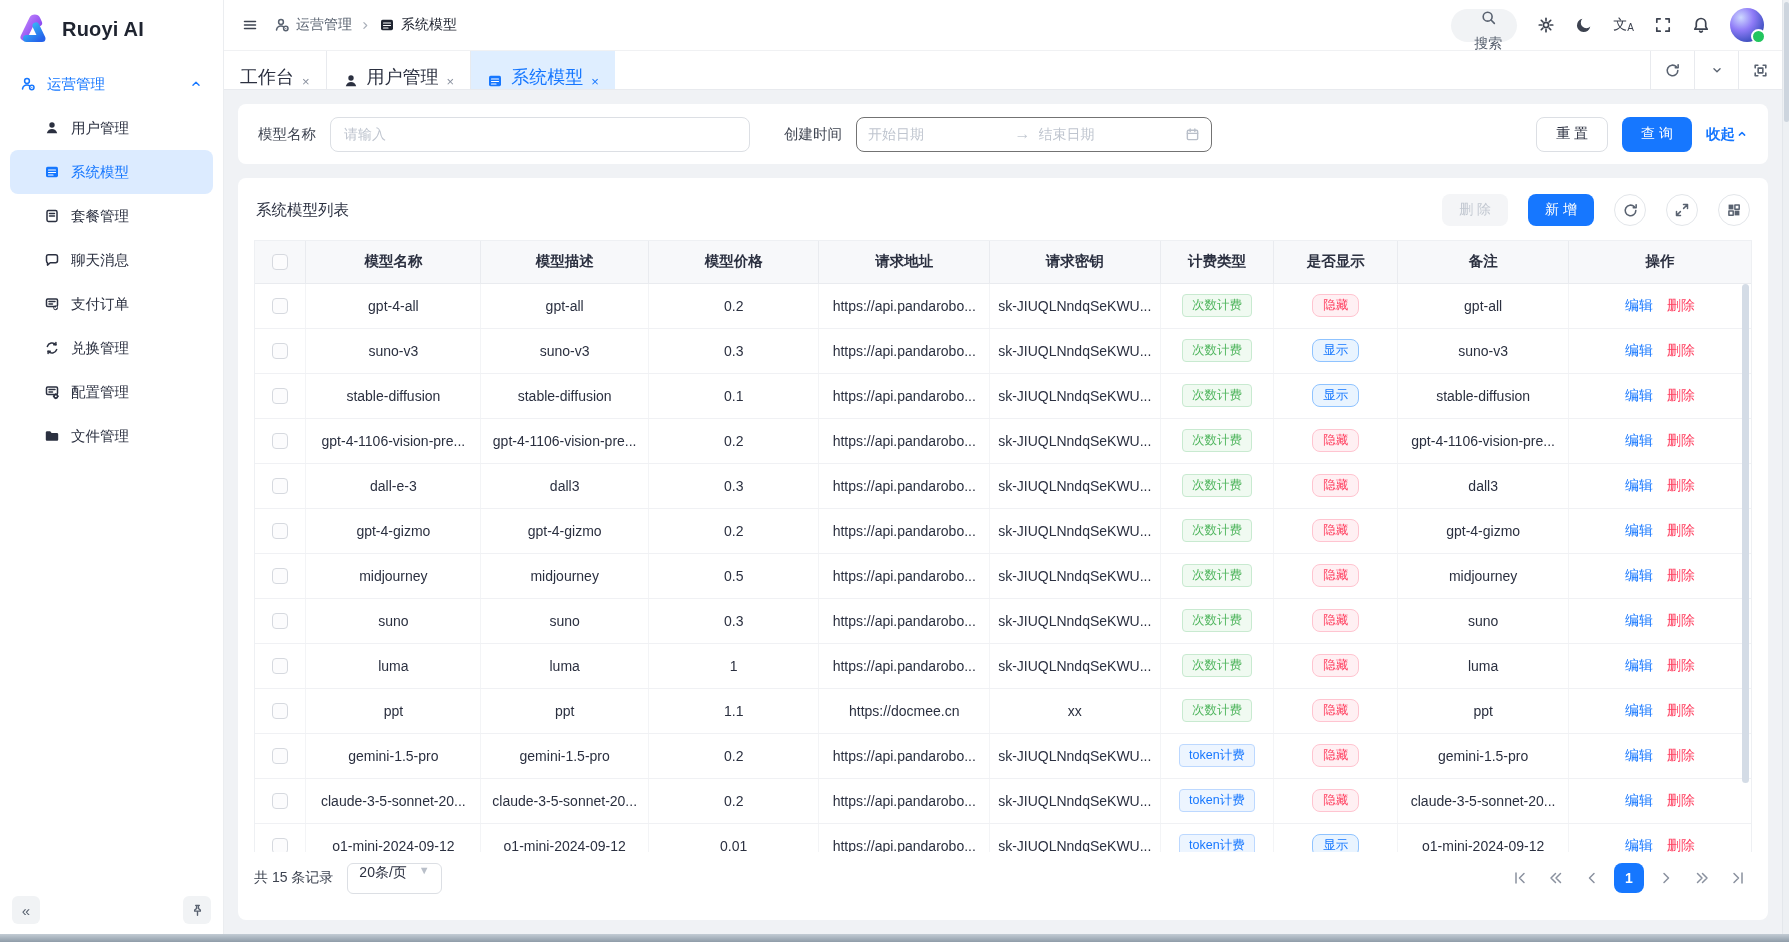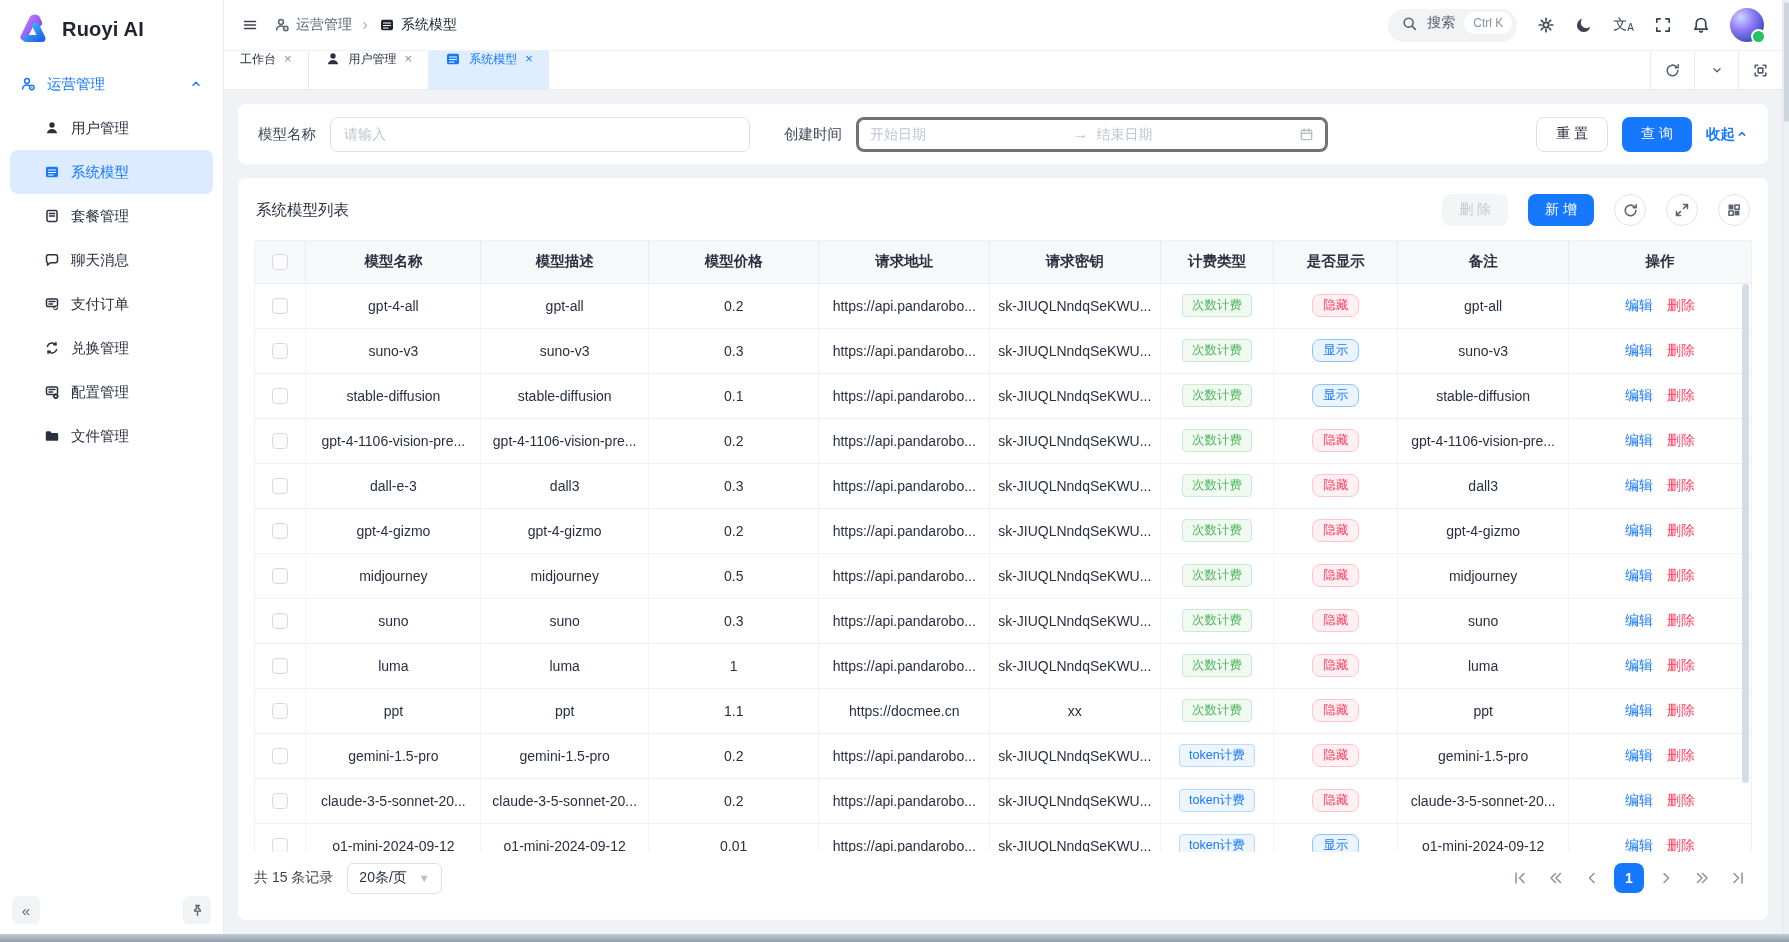--- a/index.html
+++ b/index.html
@@ -29,47 +29,47 @@
   
   .main { flex:1; min-width:0; margin-right:7px; display:flex; flex-direction:column; }
 
   .topbar { height:50px; background:#fff; display:flex; align-items:center; gap:16px; padding:0 18px; }
   .hicon { color:#3d4350; cursor:pointer; }
   .breadcrumb { display:flex; align-items:center; gap:7px; font-size:14px; color:#596270; }
   .crumb { display:flex; align-items:center; gap:6px; cursor:pointer; }
   .crumb.current { color:#1f2430; }
   .crumb-sep { color:#aab0ba; }
   .topbar-right { margin-left:auto; display:flex; align-items:center; gap:20px; }
-  .search-pill { height:33px; background:#f1f3f5; border-radius:17px; display:flex; align-items:center; gap:9px; padding:0 5px 4px 13px; color:#596270; font-size:14px; cursor:pointer; }
+  .search-pill { height:33px; background:#f1f3f5; border-radius:17px; display:flex; align-items:center; gap:9px; padding:0 5px 4px 13px; color:#596270; font-size:14px; cursor:pointer;flex-direction:column; }
   .kbd { background:#fff; border-radius:13px; padding:4px 9px; font-size:12px; color:#8a919f; }
   .lang-icon { font-size:14px; color:#3d4350; display:flex; align-items:flex-start; line-height:1; }
   .lang-icon .big { font-size:14px; } .lang-icon .small { font-size:10px; margin-top:6px; }
   .avatar { width:34px; height:34px; border-radius:50%; background:radial-gradient(circle at 32% 28%, #cdd8ff 0%, #8f7bf7 38%, #4a57c9 70%, #22306f 100%); position:relative; cursor:pointer; }
   .avatar::after { content:""; position:absolute; right:-2px; bottom:-2px; width:11px; height:11px; border-radius:50%; background:#22c55e; border:2px solid #fff; }
 
   .tabbar { height:40px; background:#fff; border-top:1px solid #f0f1f3; border-bottom:1px solid #e8eaee; display:flex; align-items:stretch; }
-  .tab { display:flex; align-items:flex-start; gap:8px; padding:0 16px; font-size:12px; color:#2b3040; border-right:1px solid #e8eaee; cursor:pointer; }
+  .tab { display:flex; align-items:flex-end; gap:8px; padding:0 16px; font-size:18px; color:#2b3040; border-right:1px solid #e8eaee; cursor:pointer; }
   .tab svg { color:#2b3040; }
   .tab.active { background:#dfeeff; color:#1677ff; border-right:none; }
   .tab.active svg { color:#1677ff; }
   .tab-close { color:#8a919f; font-size:13px; cursor:pointer; }
   .tab-close::before { content:"×"; }
   .tab.active .tab-close { color:#1677ff; }
   .tabbar-right { margin-left:auto; display:flex; }
   .tr-btn { width:44px; display:flex; align-items:center; justify-content:center; border-left:1px solid #e8eaee; color:#596270; cursor:pointer; }
 
   .content { flex:1; min-height:0; padding:14px; display:flex; flex-direction:column; gap:14px; }
 
   
   .filter-card { background:#fff; border-radius:8px; height:60px; flex:0 0 60px; display:flex; align-items:center; padding:0 20px; gap:10px; }
   .f-label { font-size:14.5px; color:#3d4350; margin-right:4px; white-space:nowrap; }
   .f-label.second { margin-left:24px; }
   .f-input { width:420px; height:35px; border:1px solid #dcdfe4; border-radius:8px; padding:0 13px; font-size:14px; color:#2b3040; outline:none; }
   .f-input::placeholder { color:#bfc5cf; }
-  .date-range { width:472px; height:35px; border:3px solid #737373; border-radius:8px; display:flex; align-items:center; padding:0 11px; gap:8px; }
+  .date-range { width:356px; height:35px; border:1px solid #737373; border-radius:8px; display:flex; align-items:center; padding:0 11px; gap:8px; }
   .date-input { border:none; outline:none; flex:1; min-width:0; font-size:14px; color:#2b3040; }
   .date-input::placeholder { color:#bfc5cf; }
   .range-arrow { color:#c3c9d2; } .range-arrow::before { content:"→"; }
   .cal-icon { color:#b9bfc9; }
   .filter-right { margin-left:auto; display:flex; align-items:center; gap:14px; }
   .btn { height:35px; padding:0 19px; border-radius:8px; font-size:14px; cursor:pointer; border:none; white-space:nowrap; }
   .btn-reset { background:#fff; border:1px solid #dcdfe4; color:#2b3040; }
   .btn-primary { background:#1677ff; color:#fff; }
   .collapse-link { color:#1677ff; font-size:14.5px; font-weight:700; display:flex; align-items:center; gap:1px; cursor:pointer; }
 
@@ -95,21 +95,21 @@
   .badge2 { display:inline-block; padding:3px 10px; border-radius:8px; font-size:12.5px; line-height:1.25; border:1px solid transparent; }
   .badge2.hide { color:#ff3e5f; background:#fff0f3; border-color:#ffc4d0; }
   .badge2.show { color:#1677ff; background:#e9f4ff; border-color:#8fc3ff; }
   .op-link { font-size:14px; color:#1677ff; margin:0 7px; text-decoration:none; cursor:pointer; }
   .op-link.danger { color:#ff3e5f; }
   .v-scroll { position:absolute; top:43px; right:1px; bottom:1px; width:8px; }
   .v-thumb { width:7px; height:88%; background:#d4dce6; border-radius:4px; }
 
   
   .pagination { height:52px; flex:0 0 52px; display:flex; align-items:center; gap:14px; font-size:14px; color:#3d4350; }
-  .page-size { height:31px; border:1px solid #dcdfe4; border-radius:6px; display:flex; align-items:center; gap:12px; padding:0 11px; color:#2b3040; cursor:pointer; }
+  .page-size { height:31px; border:1px solid #dcdfe4; border-radius:6px; display:flex; gap:12px; padding:0 11px; color:#2b3040; cursor:pointer; }
   .caret { color:#b9bfc9; font-size:11px; } .caret::before { content:"▼"; }
   .pager { margin-left:auto; display:flex; align-items:center; gap:8px; color:#8a919f; }
   .pg-btn { width:28px; height:28px; display:flex; align-items:center; justify-content:center; cursor:pointer; color:#8a919f; }
   .pg-current { width:30px; height:30px; background:#1677ff; color:#fff; border-radius:8px; display:flex; align-items:center; justify-content:center; font-weight:700; cursor:pointer; }
 </style>
 </head>
 <body>
 
 <div class="app">
 

